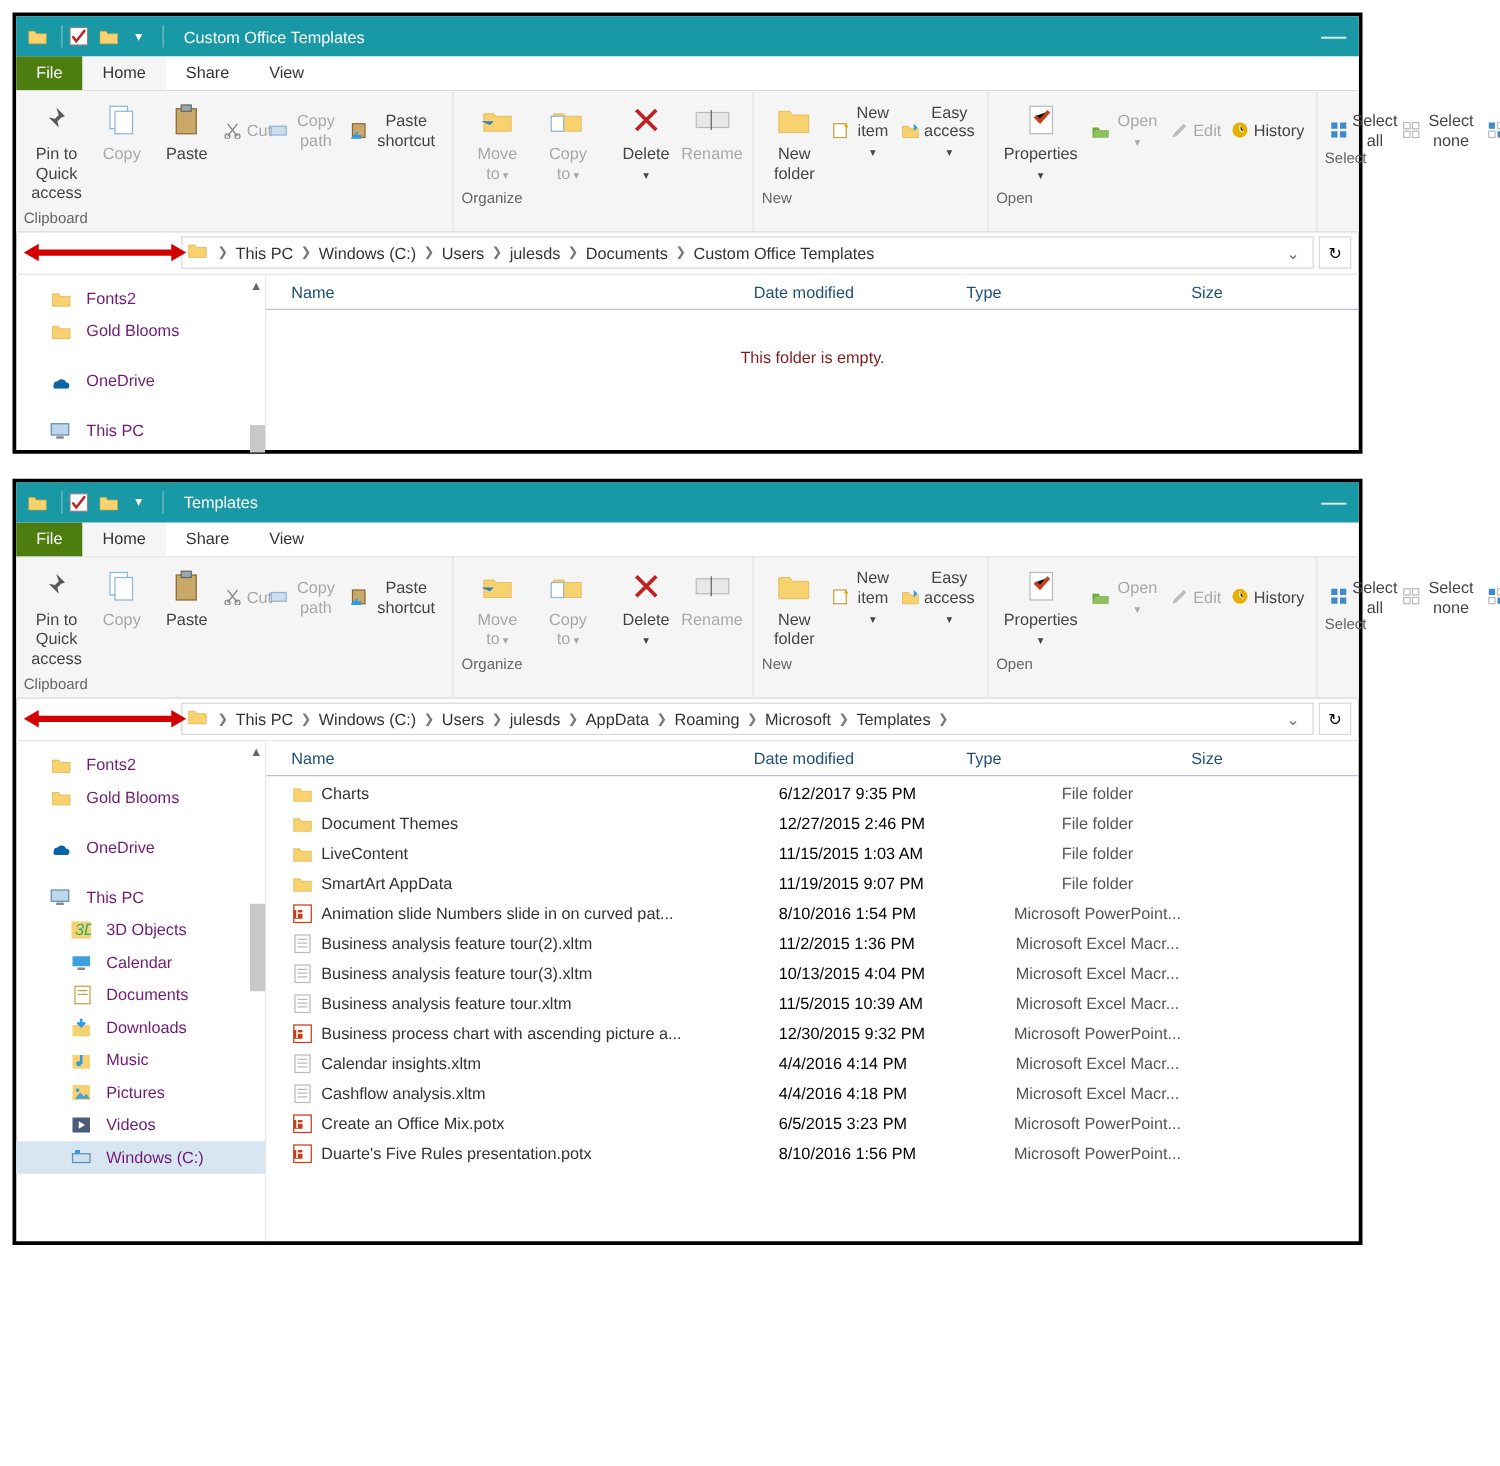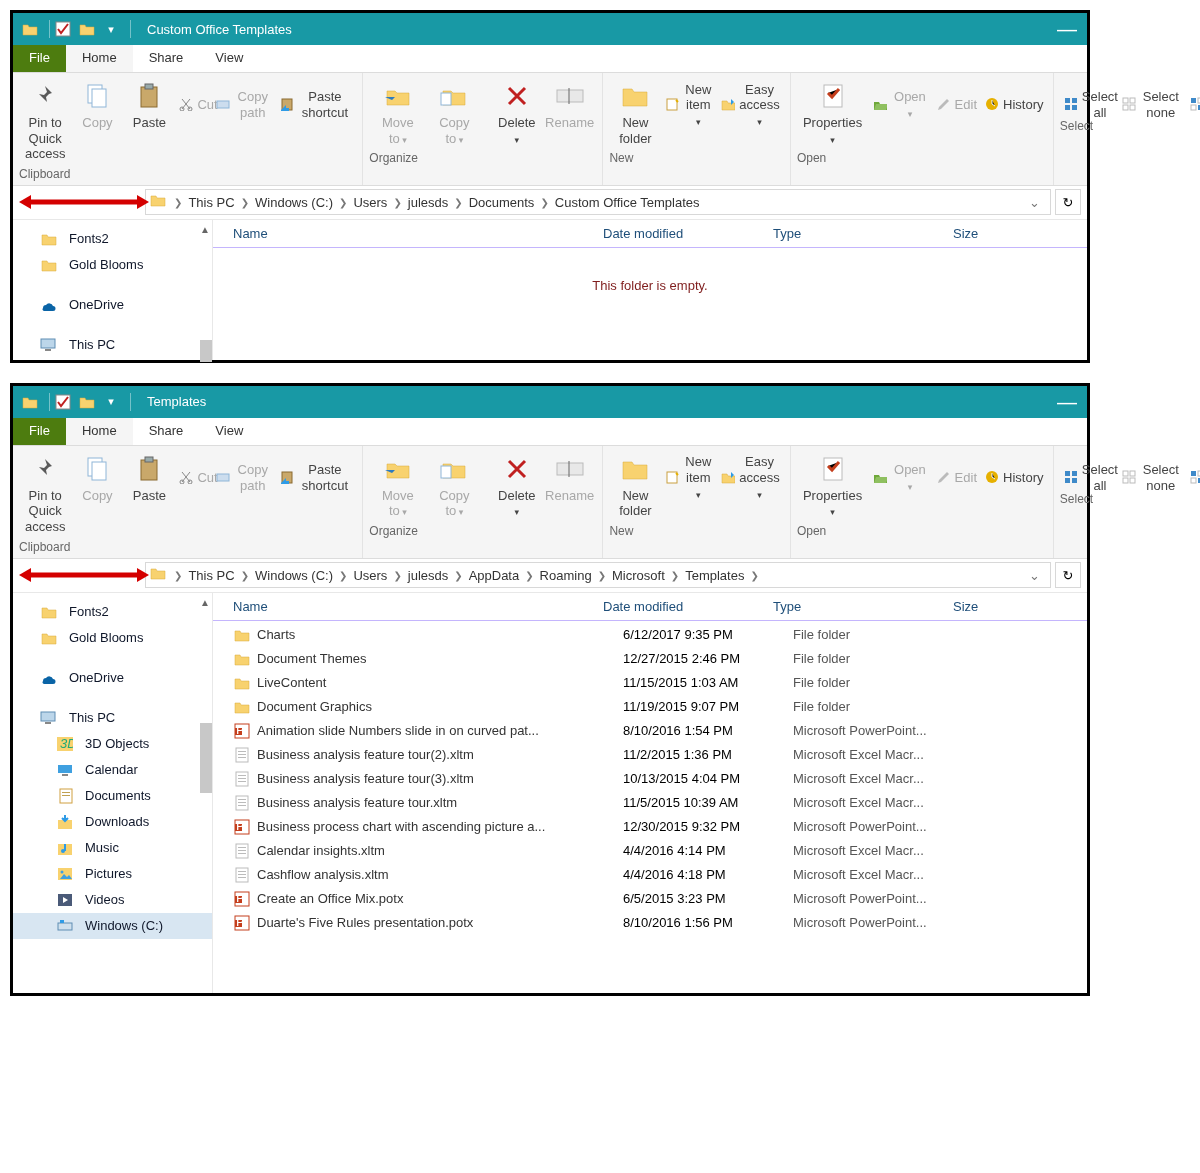--- a/index.html
+++ b/index.html
@@ -28,40 +28,40 @@
 .addrbar{display:flex;align-items:center;height:34px;border-bottom:1px solid #e8e8e8;padding:2px 6px;position:relative;}
 .arrow-annot{width:120px;height:16px;position:relative;margin-right:6px;}
 .arrow-annot svg{position:absolute;left:0;top:-2px;}
 .crumbbox{flex:1;display:flex;align-items:center;border:1px solid #d8d8d8;height:26px;padding:0 4px;background:#fff;}
 .cicon{width:18px;height:18px;margin-right:4px;}
 .crumb{padding:0 4px;color:#333;cursor:pointer;}
 .csep{color:#777;padding:0 2px;font-size:10px;}
 .refresh{width:26px;height:26px;display:inline-flex;align-items:center;justify-content:center;border:1px solid #d8d8d8;margin-left:4px;cursor:pointer;}
 .body{display:flex;}
 .nav{width:200px;border-right:1px solid #e8e8e8;padding:6px 0;position:relative;}
-.navitem{display:flex;align-items:center;padding:4px 6px 4px 26px;cursor:pointer;color:#0f172a;}
+.navitem{display:flex;align-items:center;padding:4px 6px 4px 26px;cursor:pointer;color:#701a75;}
 .navitem.sub{padding-left:42px;}
 .navitem.selected{background:#d8e6f2;}
 .navitem .nicon{width:18px;height:18px;margin-right:12px;display:inline-flex;align-items:center;justify-content:flex-end;font-style:italic;}
 .nav .scrollind{position:absolute;right:0;top:4px;width:14px;color:#666;text-align:center;font-size:10px;}
 .nav .sthumb{position:absolute;right:0;width:12px;background:#c8c8c8;}
 .content{flex:1;}
 .cols{display:flex;border-bottom:1px solid #c4b5fd;padding:6px 0;color:#1e4e79;}
 .cols .col{padding:0 10px;cursor:pointer;}
 .cols .c-name{flex:0 0 380px;padding-left:20px;}
 .cols .c-date{flex:0 0 170px;}
 .cols .c-type{flex:0 0 180px;}
 .cols .c-size{flex:1;}
 .empty{text-align:center;color:#7f1d1d;padding:30px 0 50px 0;}
 .rows{padding:2px 0;}
 .row{display:flex;align-items:center;padding:3px 0;color:#333;cursor:pointer;}
 .row .ricon2{width:18px;height:18px;margin:0 6px 0 20px;display:inline-flex;align-items:center;justify-content:center;}
 .row .r-name{flex:0 0 356px;white-space:nowrap;overflow:hidden;text-overflow:ellipsis;}
 .row .r-date{flex:0 0 170px;color:#000000;padding-left:10px;}
-.row .r-type{flex:0 0 180px;color:#555;padding-left:10px;white-space:nowrap;overflow:hidden;text-overflow:ellipsis;}
+.row .r-type{flex:0 0 180px;color:#555;padding-left:10px;white-space:nowrap;overflow:hidden;text-overflow:ellipsis;text-align:center;}
 
 .svg-folder{fill:#f8d26f;stroke:#d9a93a;stroke-width:0.5;}
 .svg-drive{fill:#cfe0ed;stroke:#5f8db3;}
 </style>
 </head>
 <body>
 
 <div id="root">
   <div class="window">
     <div class="titlebar">
@@ -823,21 +823,21 @@
               <span class="r-name">LiveContent</span>
               <span class="r-date">11/15/2015 1:03 AM</span>
               <span class="r-type">File folder</span>
             </div>
             <div class="row">
               <span class="ricon2">
                 <svg width="16" height="14" viewBox="0 0 16 14">
                   <path class="svg-folder" d="M1 3h5l1 2h8v8H1z"></path>
                 </svg>
               </span>
-              <span class="r-name">Document Graphics</span>
+              <span class="r-name">SmartArt AppData</span>
               <span class="r-date">11/19/2015 9:07 PM</span>
               <span class="r-type">File folder</span>
             </div>
             <div class="row">
               <span class="ricon2">
                 <svg width="16" height="16">
                   <rect x="1" y="1" width="14" height="14" fill="#fff" stroke="#c43e1c"></rect>
                   <rect x="1" y="5" width="7" height="7" fill="#c43e1c"></rect>
                   <text x="2" y="11" font-size="7" fill="#fff">P</text>
                 </svg>

